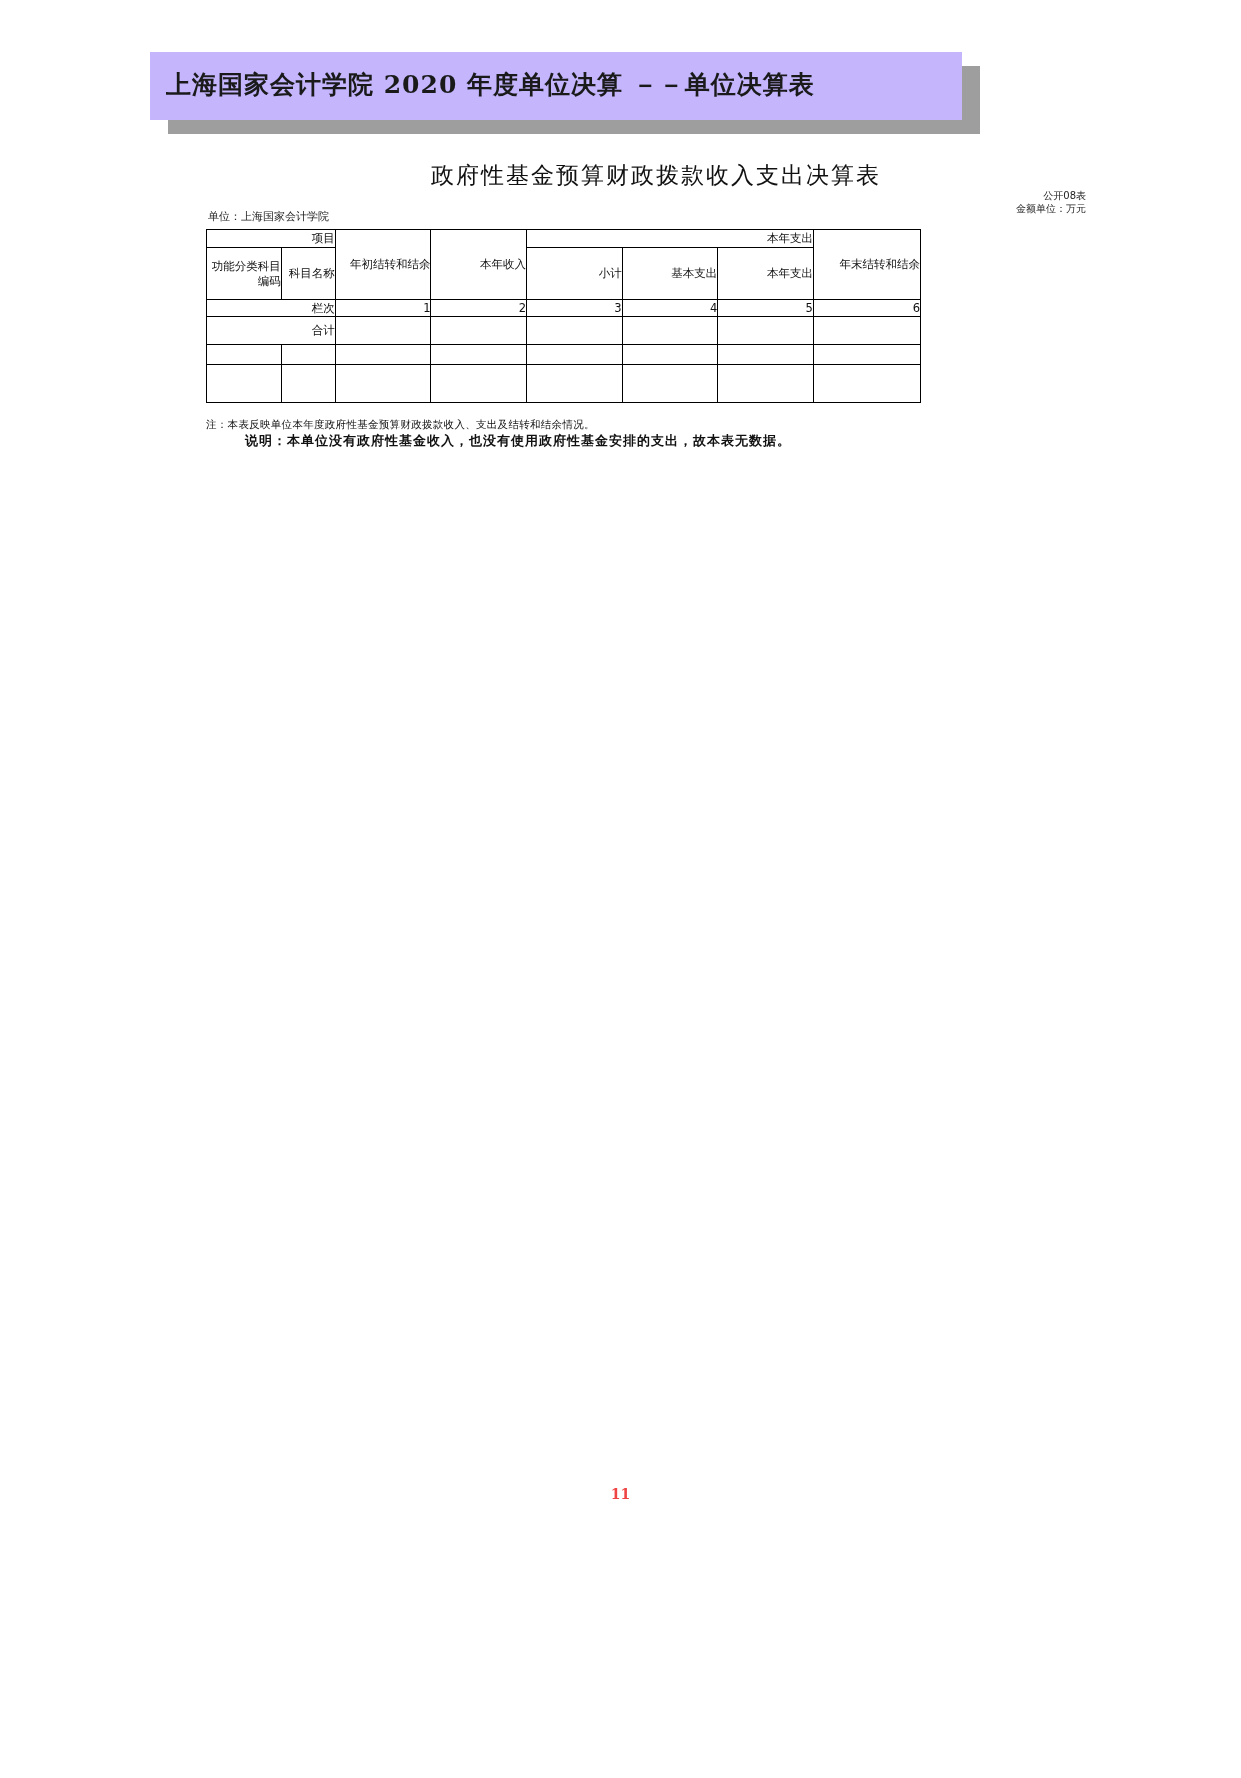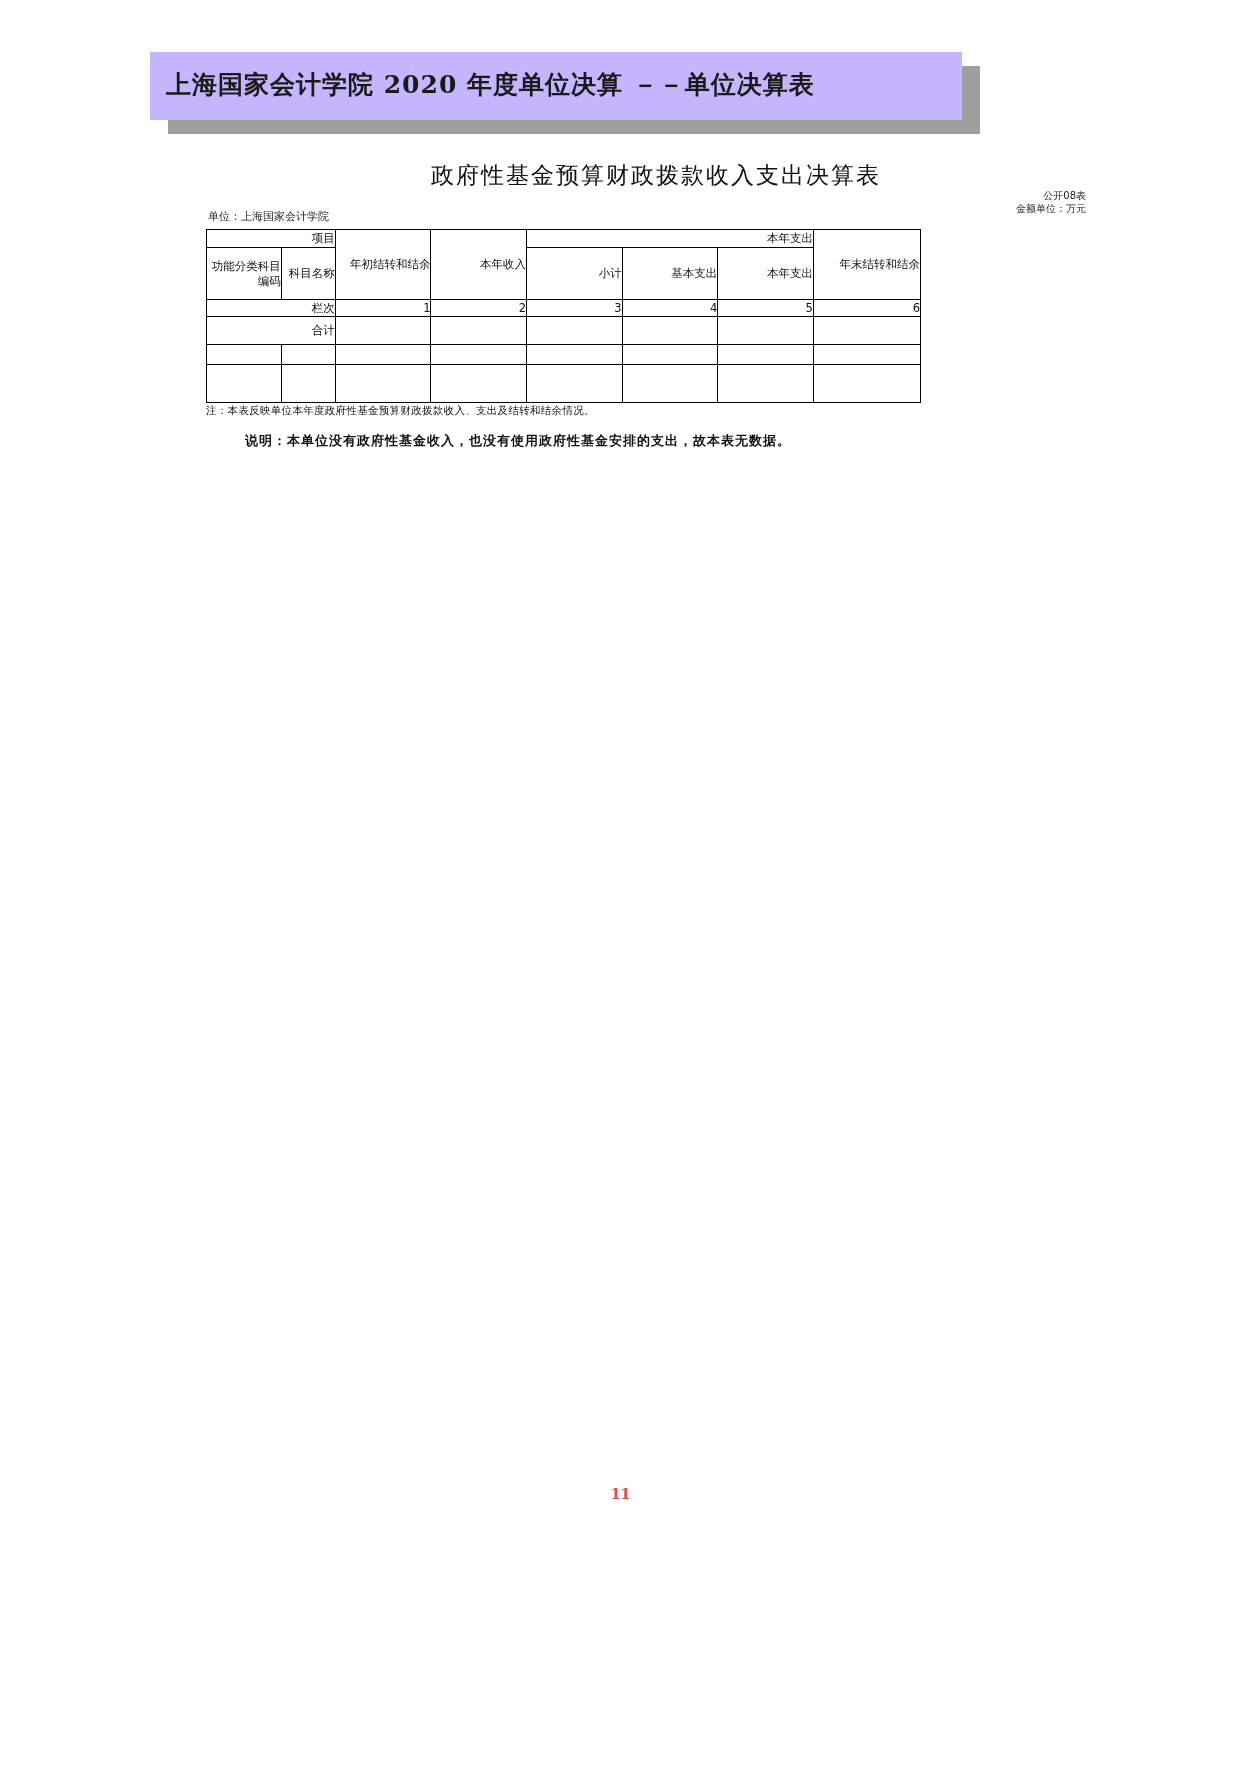--- a/index.html
+++ b/index.html
@@ -108,21 +108,21 @@
   .h-item      { height: 18px; }
   .h-sub       { height: 52px; }
   .h-num       { height: 17px; margin-top: 16px; }
   .h-total     { height: 28px; }
   .h-blank-s   { height: 20px; }
   .h-blank-l   { height: 38px; }
 
   .cell-pad { padding: 2px 1px; }
 
   .note {
-    margin-top: 1px;
+    margin-top: 15px;
     font-size: 10.5px;
     color: #111;
     letter-spacing: 0.3px;
   }
 
   .explain {
     position: absolute;
     left: 245px;
     top: 432px;
     font-size: 13px;

